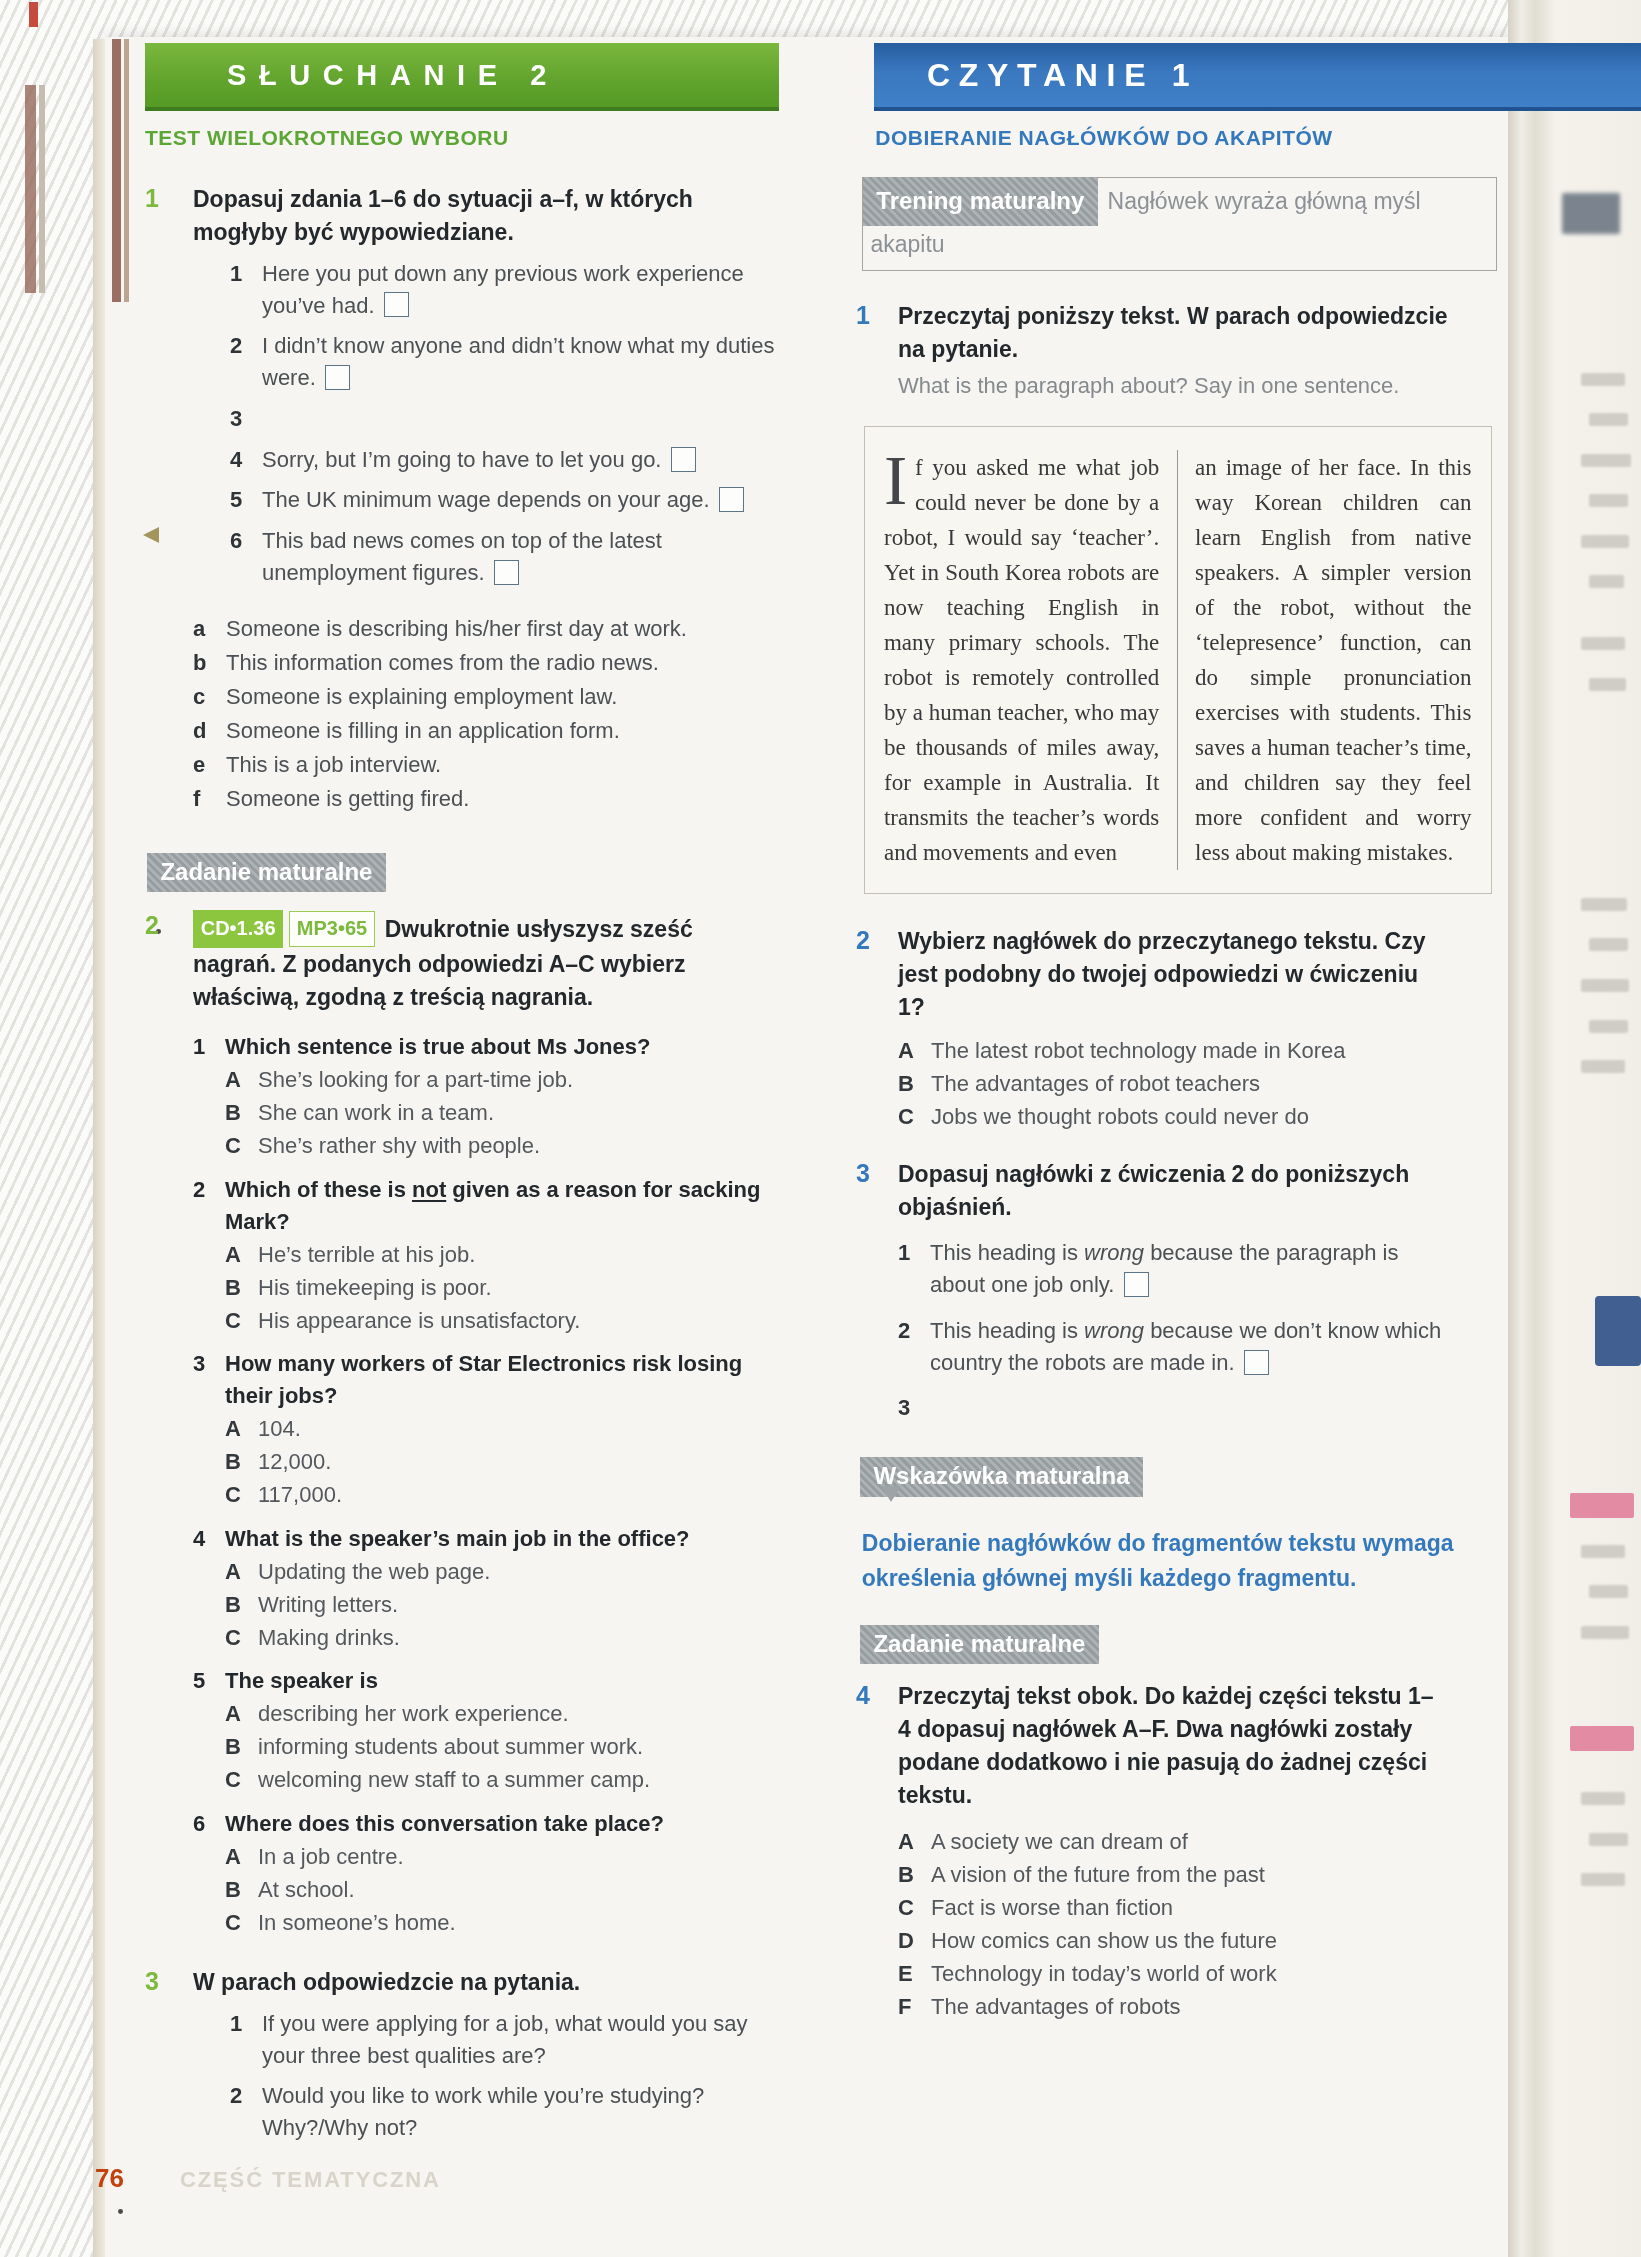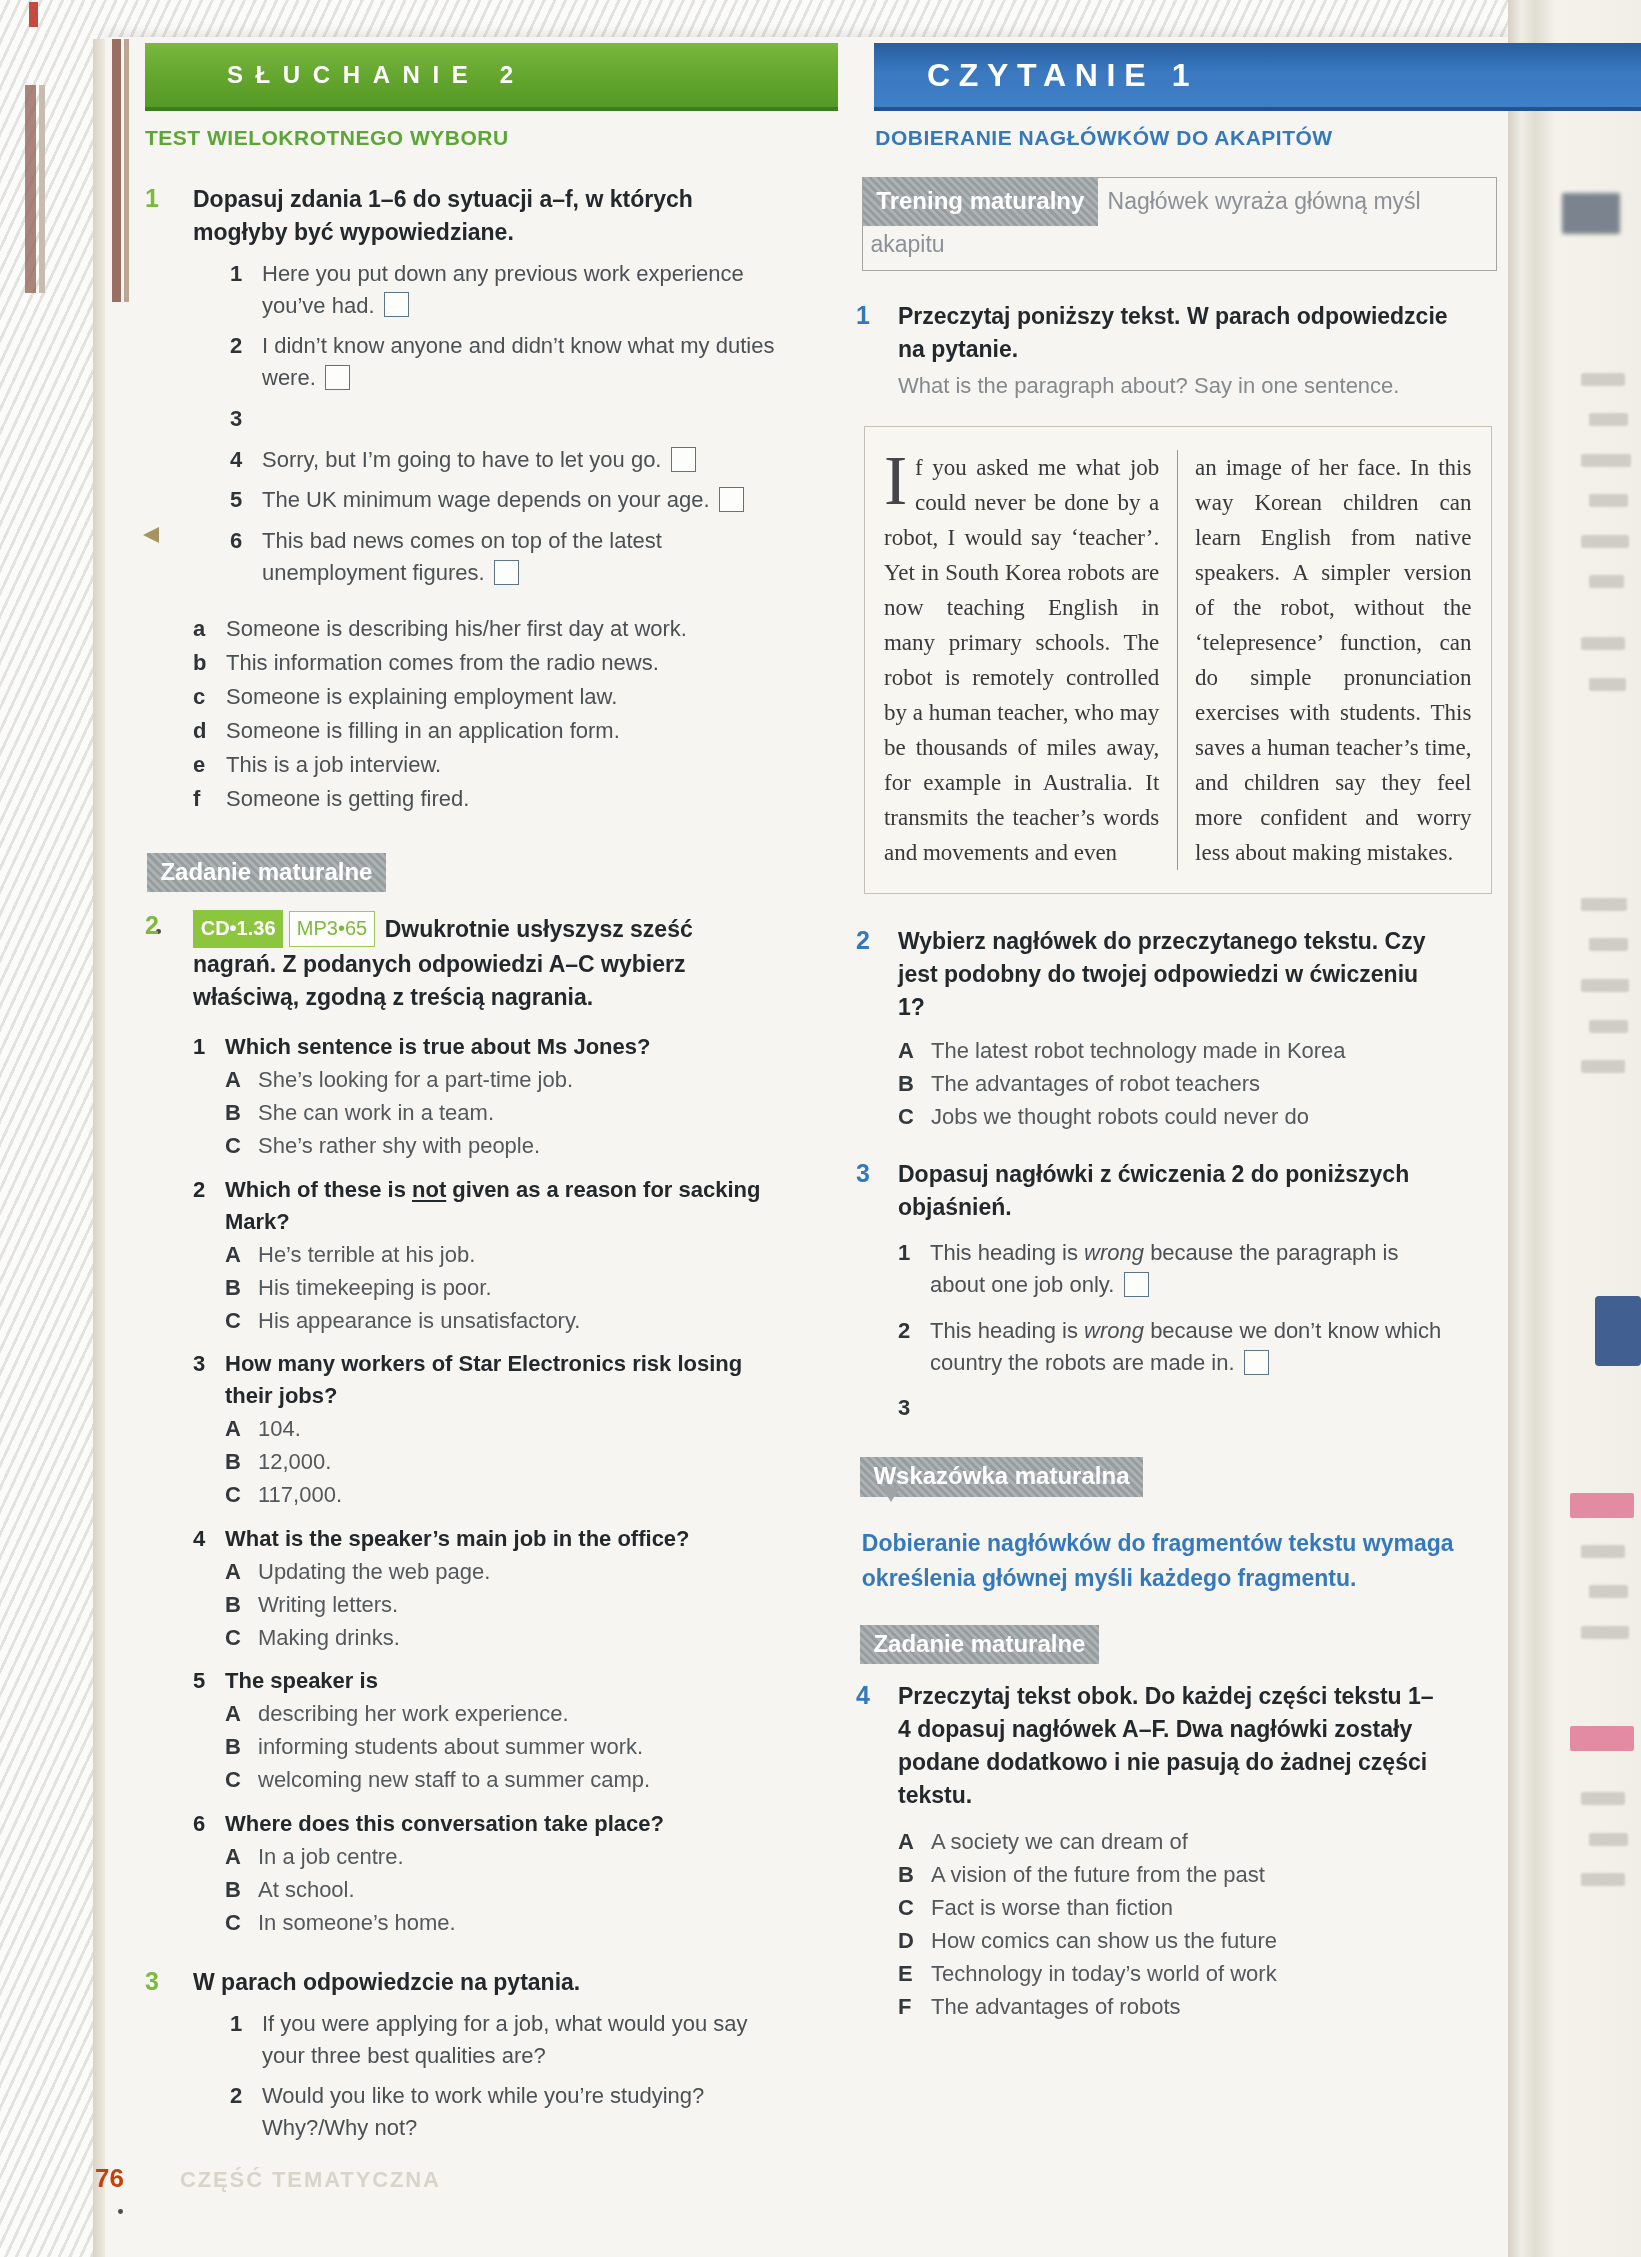--- a/index.html
+++ b/index.html
@@ -4,21 +4,21 @@
 <style>
   html,body{margin:0;padding:0}
   body{
     width:1641px;height:2257px;position:relative;overflow:hidden;
     font-family:"Liberation Sans",sans-serif;
     background:#eceae6 repeating-linear-gradient(115deg,#fbfbfa 0 6.8px,#e3e2df 6.8px 9.7px);
   }
   .page{position:absolute;left:104px;top:37px;width:1412px;height:2221px;background:#f7f5f1;box-shadow:0 0 15.4px rgba(0,0,0,.15)}
   
   .bar{position:absolute;top:43px;height:68px;display:flex;align-items:center;color:#fff;font-weight:bold;z-index:4;box-sizing:border-box}
-  .bar-green{left:145px;width:693px;padding-left:82px;font-size:24px;letter-spacing:12.6px;
+  .bar-green{left:145px;width:634px;padding-left:82px;font-size:29px;letter-spacing:12.6px;
     background:linear-gradient(180deg,#7ab73e 0,#63a52e 55%,#549a24 100%);border-bottom:4.8px solid #3e7d1f}
   .bar-blue{left:874px;width:768px;padding-left:53px;font-size:32px;letter-spacing:8.7px;
     background:linear-gradient(180deg,#275e9f 0,#3a78bf 45%,#3f80c8 100%);border-bottom:4.8px solid #20538f}
   
   .leftcol{position:absolute;left:145px;top:126px;width:699px;z-index:5}
   .rightcol{position:absolute;left:856px;top:126px;width:657px;z-index:5}
   .subhead{font-weight:bold;font-size:21px;letter-spacing:0.5px}
   .subhead.green{color:#5ba635;margin-bottom:33px}
   .subhead.blue{color:#3579bd;margin-bottom:27px;margin-left:19.3px}
   .ex{display:flex;margin-bottom:9.7px}
@@ -33,21 +33,21 @@
   .inum{flex:none;width:32px;font-weight:bold;color:#2e3438}
   .cbx{display:inline-block;width:23px;height:23px;border:1.9px solid #5b7486;background:#fdfdfc;vertical-align:-4.8px;margin-left:9.7px}
   .opts{margin-top:23px}
   .opt{display:flex;font-size:22px;line-height:34px;color:#4b5054}
   .olt{flex:none;width:33px;font-weight:bold;color:#2e3438}
   .badge{display:inline-block;background-color:#9da3a6;color:#fff;font-weight:bold;font-size:24px;padding:4.8px 13.5px 6.8px;
     background-image:repeating-linear-gradient(45deg,rgba(255,255,255,.16) 0 2.9px,rgba(0,0,0,.04) 2.9px 5.8px)}
   .badge-wrap{position:relative;display:inline-block}
   .tail::after{content:"";position:absolute;left:21px;bottom:-15.4px;width:0;height:0;border:10.6px solid transparent;border-top:16.4px solid #9da3a6}
   .cdb{display:inline-block;background:#8cc63e;color:#fff;font-weight:bold;font-size:20px;padding:1.9px 7.7px 2.9px;vertical-align:1.9px}
-  .mpb{display:inline-block;background:#fdfdf9;border:1.9px solid #9ccb52;color:#7cb93e;font-weight:normal;font-size:20px;padding:0 6.8px 1px;vertical-align:1.9px;margin-left:5.8px;margin-right:9.7px}
+  .mpb{display:inline-block;background:#fdfdf9;border:1.9px solid #9ccb52;color:#7cb93e;font-weight:bold;font-size:20px;padding:0 6.8px 1px;vertical-align:1.9px;margin-left:5.8px;margin-right:9.7px}
   .q{margin-top:11.6px}
   .qrow{display:flex}
   .qnum{flex:none;width:32px;font-weight:bold;color:#23282c;font-size:22px;line-height:32px}
   .qtext{font-weight:bold;color:#23282c;font-size:22px;line-height:32px}
   .ans{display:flex;margin-left:32px;font-size:22px;line-height:33px;color:#53585c}
   .alt{flex:none;width:33px;font-weight:bold;color:#33383c}
   .u{text-decoration:underline;text-underline-offset:2.9px}
   .it{font-style:italic}
   .trening{border:1px solid #a6a49e;background:#f7f5f1;margin:0 0 29px 5.8px;width:635px;box-sizing:border-box;
     font-size:23px;line-height:37px;color:#8b9196;padding:0 11.6px 7.7px 7.7px}

